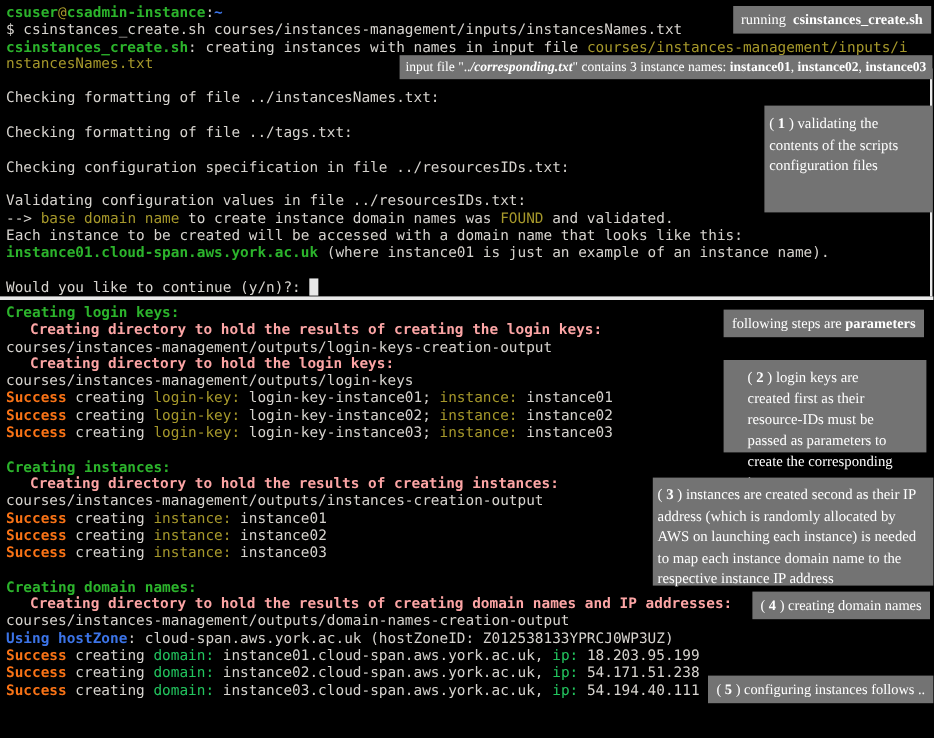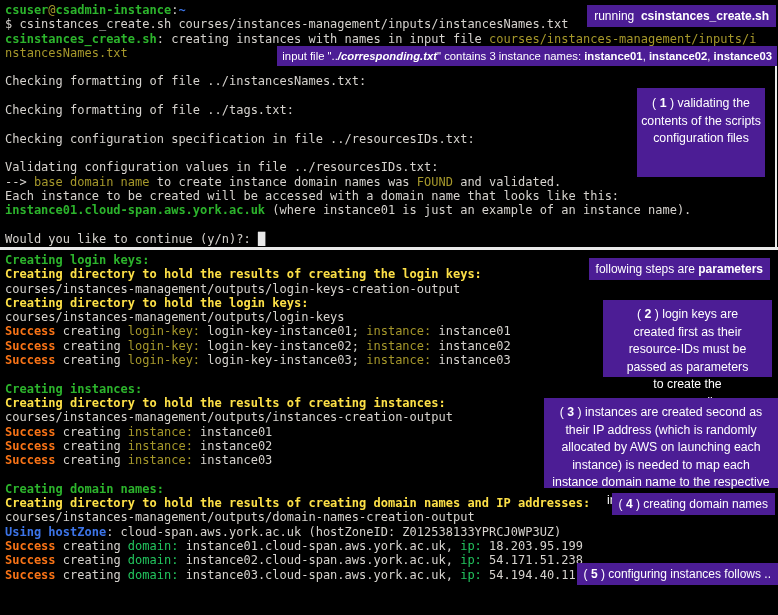--- a/index.html
+++ b/index.html
@@ -21,54 +21,53 @@
   }
   #section1 { top:3px;   left:5px; }
   #section2 { top:253px; left:5px; }
   .tline { min-height:14.3px; }
 
   
   .sg-fg          { color:#d6d3ce; }
   .sg-green       { color:#2cb42c; font-weight:bold; }
   .sg-brightgreen { color:#f97316; font-weight:bold; }
   .sg-olive       { color:#a6982b; }
-  .sg-yellow      { color:#fde047; font-weight:bold; }
+  .sg-yellow      { color:#fca5a5; font-weight:bold;margin-left:20px; }
   .sg-byellow     { color:#22c55e; font-weight:normal; }
   .sg-blue        { color:#3c74e8; font-weight:bold; }
   .sg-cursor      { color:#e8e8e8; }
 
   
   #divider {
     position:absolute; top:247px; left:0;
     width:778px; height:3px; background:#e9e9e9;
   }
   #right-edge {
     position:absolute; top:57px; right:1px;
     width:2px; height:190px; background:#e9e9e9;
   }
 
   
   .badge {
     position:absolute;
-    background:#4c1d95;
+    background:#737373;
     color:#ffffff;
-    font-family:Liberation Sans, sans-serif;
+    font-family:Liberation Serif, serif;
     font-size:12px;
-    text-align:center;
     box-sizing:border-box;
     padding:4px 7px;
   }
   .badge.oneline { white-space:pre; }
   .sg-n  { font-weight:normal; }
   .sg-b  { font-weight:bold; }
   .sg-bi { font-weight:bold; font-style:italic; }
 
   #badge-running    { top:5px;   right:2px; }
   #badge-input-file { top:46px;  right:1px; font-size:11.3px; padding:4px 5px; }
-  #badge-step1      { top:88px;  left:637px; width:128px; height:89px; font-size:12.3px; line-height:1.43; padding:7px 4px; }
+  #badge-step1      { top:88px;  left:637px; width:140px; height:89px; font-size:12.3px; line-height:1.43; padding:7px 4px; }
   #badge-automatic  { top:258px; right:8px; }
   #badge-step2      { top:300px; left:603px; width:169px; height:77px; font-size:12.3px; line-height:1.43; padding:6px 20px; }
   #badge-step3      { top:398px; left:544px; width:234px; height:90px; font-size:12.3px; line-height:1.43; padding:6px 4px; }
   #badge-step4      { top:493px; right:3px; }
   #badge-step5      { top:563px; right:0px; }
 </style>
 </head>
 <body>
 
 <div class="term" id="section1"><div class="tline"><span class="sg-green">csuser</span><span class="sg-olive">@</span><span class="sg-green">csadmin-instance</span><span class="sg-fg">:</span><span class="sg-blue">~</span></div><div class="tline"><span class="sg-fg">$ csinstances_create.sh courses/instances-management/inputs/instancesNames.txt</span></div><div class="tline"><span class="sg-green">csinstances_create.sh</span><span class="sg-fg">: creating instances with names in input file </span><span class="sg-olive">courses/instances-management/inputs/i</span></div><div class="tline"><span class="sg-olive">nstancesNames.txt</span></div><div class="tline"></div><div class="tline"><span class="sg-fg">Checking formatting of file ../instancesNames.txt:</span></div><div class="tline"></div><div class="tline"><span class="sg-fg">Checking formatting of file ../tags.txt:</span></div><div class="tline"></div><div class="tline"><span class="sg-fg">Checking configuration specification in file ../resourcesIDs.txt:</span></div><div class="tline"></div><div class="tline"><span class="sg-fg">Validating configuration values in file ../resourcesIDs.txt:</span></div><div class="tline"><span class="sg-fg">--&gt; </span><span class="sg-olive">base domain name</span><span class="sg-fg"> to create instance domain names was </span><span class="sg-olive">FOUND</span><span class="sg-fg"> and validated.</span></div><div class="tline"><span class="sg-fg">Each instance to be created will be accessed with a domain name that looks like this:</span></div><div class="tline"><span class="sg-green">instance01.cloud-span.aws.york.ac.uk</span><span class="sg-fg"> (where instance01 is just an example of an instance name).</span></div><div class="tline"></div><div class="tline"><span class="sg-fg">Would you like to continue (y/n)?: </span><span class="sg-cursor">█</span></div></div>

